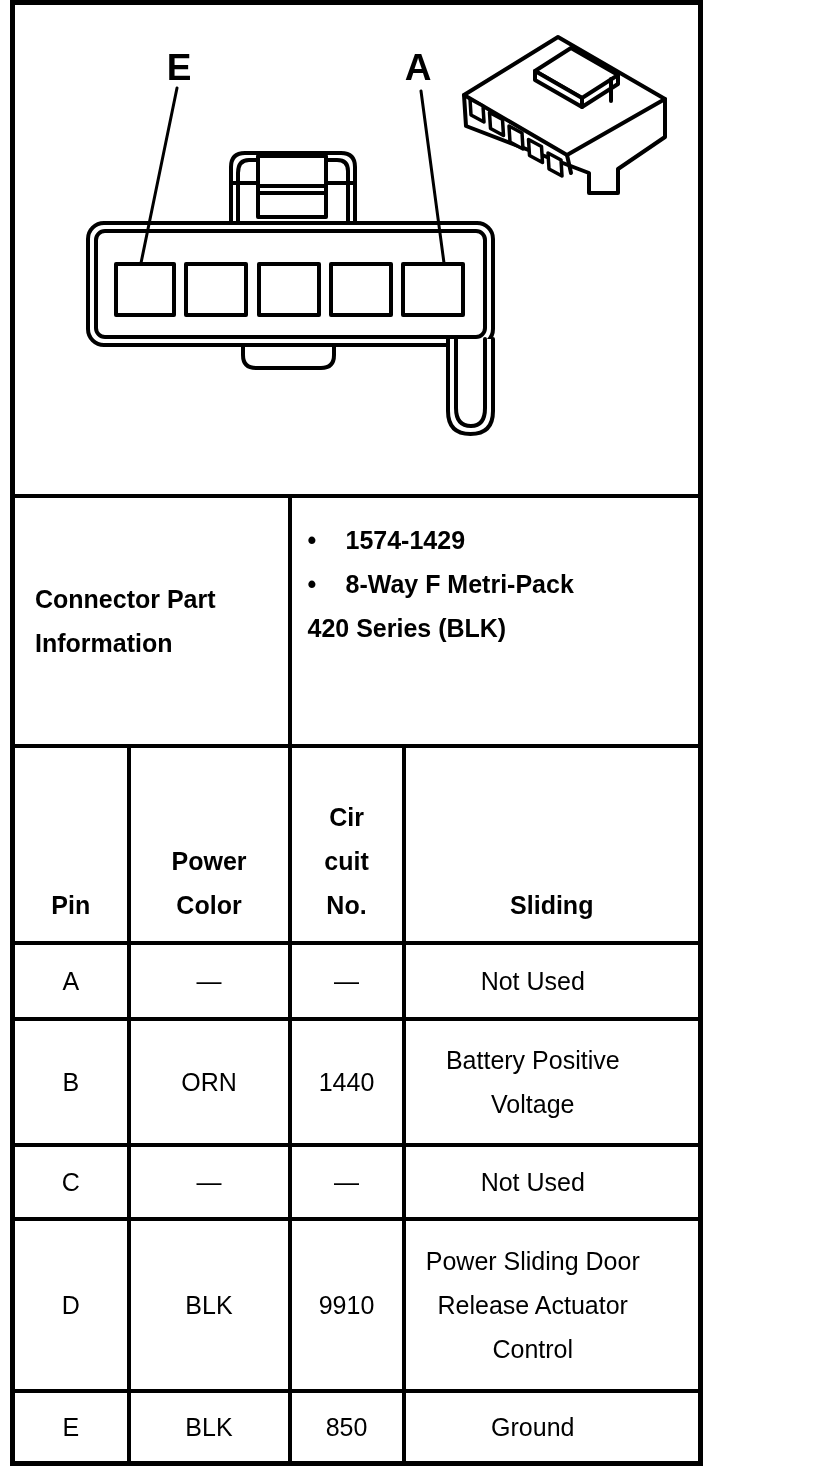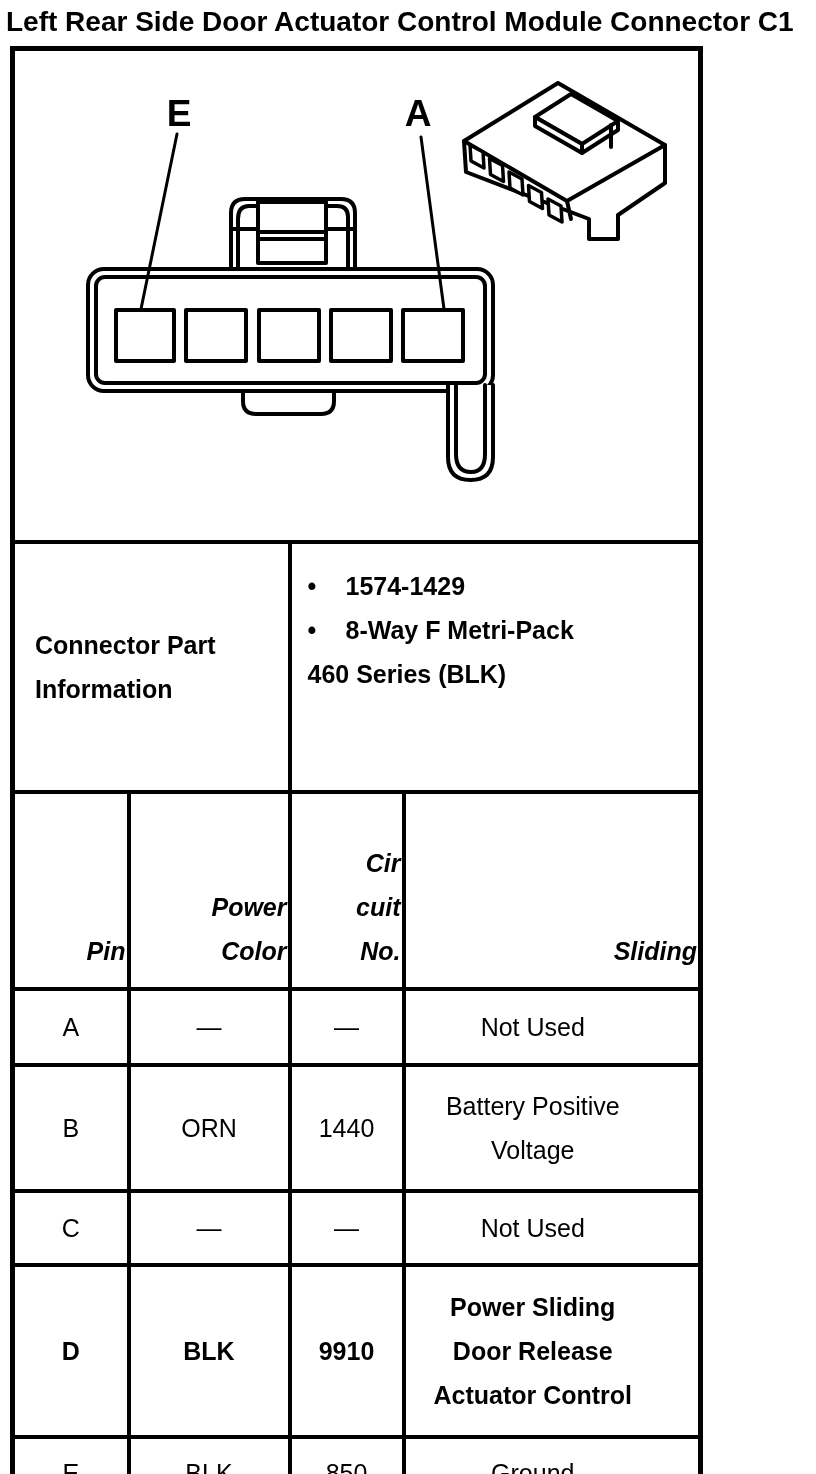--- a/index.html
+++ b/index.html
@@ -20,37 +20,36 @@
   table.conn td{border:4px solid #000;font-size:25px;line-height:1.76;}
   td.diagram-cell{height:478px;padding:0;vertical-align:top;}
   td.pi-label{
     height:226px;font-weight:bold;text-align:left;vertical-align:middle;
     padding:0 20px;
   }
   td.pi-val{height:226px;vertical-align:top;padding:20px 10px 0 16px;font-weight:bold;}
   .bullet-line{display:flex;}
   .bullet-glyph{width:38px;flex:0 0 38px;}
   .head-row td{
-    height:178px;font-weight:bold;text-align:right;vertical-align:bottom;
-    padding-bottom:14px;white-space:pre-line;font-style:italic;
+    height:178px;font-weight:bold;text-align:center;vertical-align:bottom;
+    padding-bottom:14px;white-space:pre-line;
   }
   .data-row td{text-align:center;vertical-align:middle;}
   .data-row td.fn{text-align:center;padding-left:14px;padding-right:52px;}
   tr.r-a td{height:70px;}
   tr.r-b td{height:120px;}
   tr.r-c td{height:68px;}
-  tr.r-d td{height:166px;font-weight:bold;}
+  tr.r-d td{height:166px;}
   tr.r-e td{height:66px;}
   svg text{font-family:"Liberation Sans", sans-serif;}
 </style>
 </head>
 <body>
 
 <div class="page">
-  <h1 class="title">Left Rear Side Door Actuator Control Module Connector C1</h1>
 
   <div class="table-wrap">
     <table class="conn">
       <colgroup>
         <col style="width:116px">
           <col style="width:161px">
           <col style="width:114px">
           <col style="width:297px">
       </colgroup>
 
@@ -119,21 +118,21 @@
         <td colspan="2" class="pi-label">Connector Part Information</td>
         <td colspan="2" class="pi-val">
           <div class="bullet-line">
             <span class="bullet-glyph">•</span>
             <span>1574-1429</span>
           </div>
           <div class="bullet-line">
             <span class="bullet-glyph">•</span>
             <span>8-Way F Metri-Pack</span>
           </div>
-          <div>460 Series (BLK)</div>
+          <div>420 Series (BLK)</div>
         </td>
       </tr>
 
       <tr class="head-row">
         <td>Pin</td>
         <td>Power
 Color</td>
         <td>Cir
 cuit
 No.</td>

